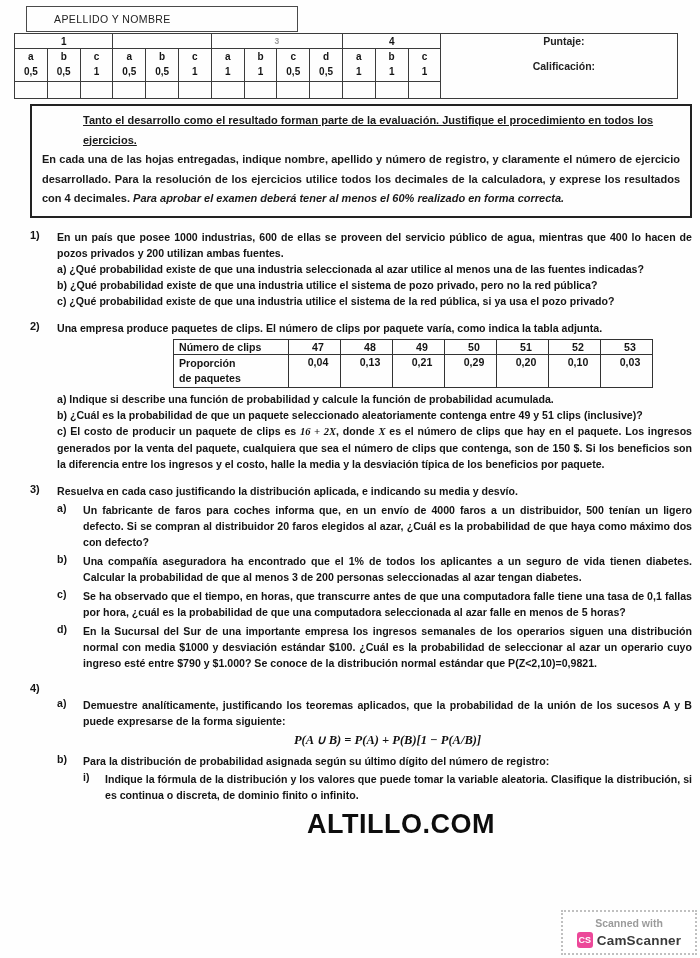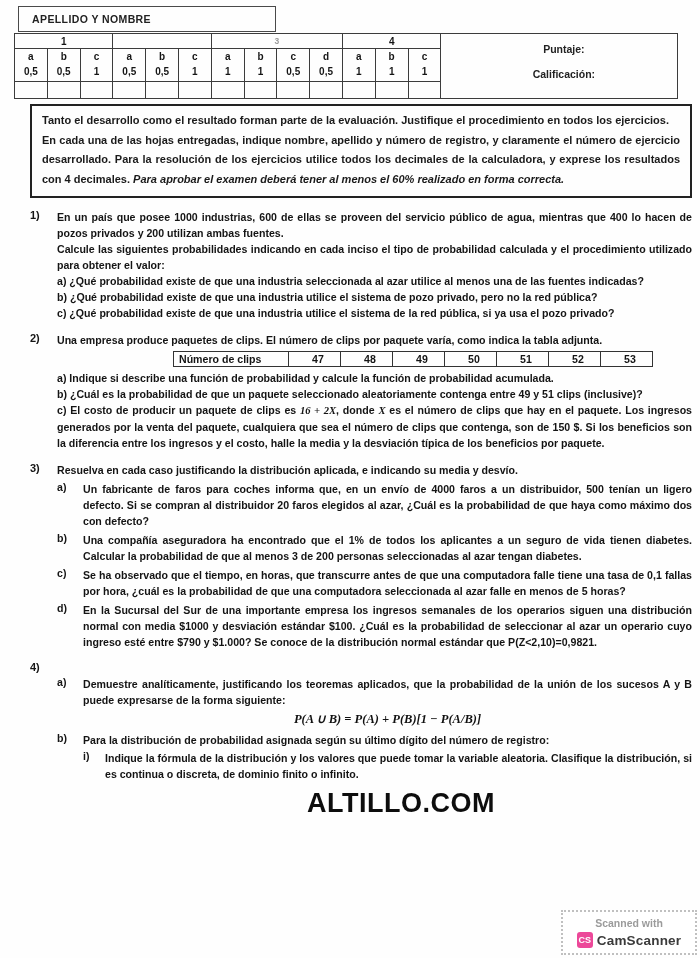--- a/index.html
+++ b/index.html
@@ -4,49 +4,49 @@
 <style>
   html,body{margin:0;padding:0;}
   body{
     width:700px;height:958px;background:#ffffff;color:#151515;
     font-family:"Liberation Sans", sans-serif;position:relative;overflow:hidden;
   }
   .page{position:absolute;inset:0;background:#fefefe;}
 
   
   .name-box{
-    position:absolute;left:18px;top:6px;width:243px;height:24px;
+    position:absolute;left:26px;top:6px;width:243px;height:24px;
     border:1px solid #4a4a4a;display:flex;align-items:center;
-    font-size:10.5px;font-weight:700;letter-spacing:.4px;padding-left:13px;color:#222;
+    font-size:10.5px;font-weight:400;letter-spacing:.4px;padding-left:27px;color:#222;
   }
 
   
   .score-table{
     position:absolute;left:14px;top:33px;border-collapse:collapse;table-layout:fixed;
   }
   .score-table td{border:1px solid #3c3c3c;padding:0;}
   .score-table .c-narrow{width:32.8px;}
   .score-table .c-wide{width:237px;}
   .r-group td{height:14px;text-align:center;font-size:10px;font-weight:700;}
   .r-group td.faint{color:#9a9a9a;font-size:8.5px;}
   .r-cells td{height:32px;text-align:center;vertical-align:top;}
   .r-cells .cl,.r-cells .cv{font-size:10px;font-weight:700;line-height:15px;}
   .r-empty td{height:16px;}
   .score-side{vertical-align:top;text-align:left;}
   .score-side .side-label{font-size:10.5px;font-weight:700;color:#222;padding-left:9px;}
-  .score-side .side-label.first{margin-top:9px;}
+  .score-side .side-label.first{margin-top:1px;}
   .score-side .side-label.second{margin-top:13px;}
 
   
   .content{position:absolute;left:30px;top:104px;width:662px;}
   .instructions{
     border:2px solid #222;padding:5px 10px 7px 10px;
     font-size:11px;font-weight:700;line-height:19.5px;color:#1a1a1a;
   }
-  .instructions .u-line{}
+  .instructions .u-line{text-decoration:underline;margin-left:41px;}
   .instructions .body-text{text-align:justify;}
   .instructions .emph{font-style:italic;}
 
   .ex{display:flex;margin-top:11px;}
   .ex-num{width:27px;flex:0 0 27px;font-size:11px;font-weight:700;}
   .ex-body{flex:1;min-width:0;}
   .p{font-size:10.6px;font-weight:600;line-height:16px;text-align:justify;color:#141414;}
   .p + .p{margin-top:0px;}
 
   .sub{display:flex;margin-top:3px;}
@@ -206,21 +206,20 @@
       <div class="u-line">Tanto el desarrollo como el resultado forman parte de la evaluación. Justifique el procedimiento en todos los ejercicios.</div>
       <div class="body-text">
         <span>En cada una de las hojas entregadas, indique nombre, apellido y número de registro, y claramente el número de ejercicio desarrollado. Para la resolución de los ejercicios utilice todos los decimales de la calculadora, y exprese los resultados con 4 decimales. </span><span class="emph">Para aprobar el examen deberá tener al menos el 60% realizado en forma correcta.</span>
       </div>
     </div>
 
     <div class="ex">
       <div class="ex-num">1)</div>
       <div class="ex-body">
         <div class="p">En un país que posee 1000 industrias, 600 de ellas se proveen del servicio público de agua, mientras que 400 lo hacen de pozos privados y 200 utilizan ambas fuentes.</div>
-        <div class="p">Calcule las siguientes probabilidades indicando en cada inciso el tipo de probabilidad calculada y el procedimiento utilizado para obtener el valor:</div>
         <div class="p">a) ¿Qué probabilidad existe de que una industria seleccionada al azar utilice al menos una de las fuentes indicadas?</div>
         <div class="p">b) ¿Qué probabilidad existe de que una industria utilice el sistema de pozo privado, pero no la red pública?</div>
         <div class="p">c) ¿Qué probabilidad existe de que una industria utilice el sistema de la red pública, si ya usa el pozo privado?</div>
       </div>
     </div>
 
     <div class="ex">
       <div class="ex-num">2)</div>
       <div class="ex-body">
         <div class="p">Una empresa produce paquetes de clips. El número de clips por paquete varía, como indica la tabla adjunta.</div>
@@ -229,20 +228,33 @@
               <tr>
             <td class="lbl">Número de clips</td>
             <td class="num">47</td>
             <td class="num">48</td>
             <td class="num">49</td>
             <td class="num">50</td>
             <td class="num">51</td>
             <td class="num">52</td>
             <td class="num">53</td>
           </tr>
+          <tr>
+            <td class="lbl">
+              <div>Proporción</div>
+              <div>de paquetes</div>
+            </td>
+            <td class="num">0,04</td>
+            <td class="num">0,13</td>
+            <td class="num">0,21</td>
+            <td class="num">0,29</td>
+            <td class="num">0,20</td>
+            <td class="num">0,10</td>
+            <td class="num">0,03</td>
+          </tr>
         </tbody>
           </table>
         <div class="p">a) Indique si describe una función de probabilidad y calcule la función de probabilidad acumulada.</div>
         <div class="p">b) ¿Cuál es la probabilidad de que un paquete seleccionado aleatoriamente contenga entre 49 y 51 clips (inclusive)?</div>
         <div class="p">
           <span>c) El costo de producir un paquete de clips es </span><span class="math">16 + 2X</span><span>, donde </span><span class="math">X</span><span> es el número de clips que hay en el paquete. Los ingresos generados por la venta del paquete, cualquiera que sea el número de clips que contenga, son de 150 $. Si los beneficios son la diferencia entre los ingresos y el costo, halle la media y la desviación típica de los beneficios por paquete.</span>
         </div>
       </div>
     </div>
 

